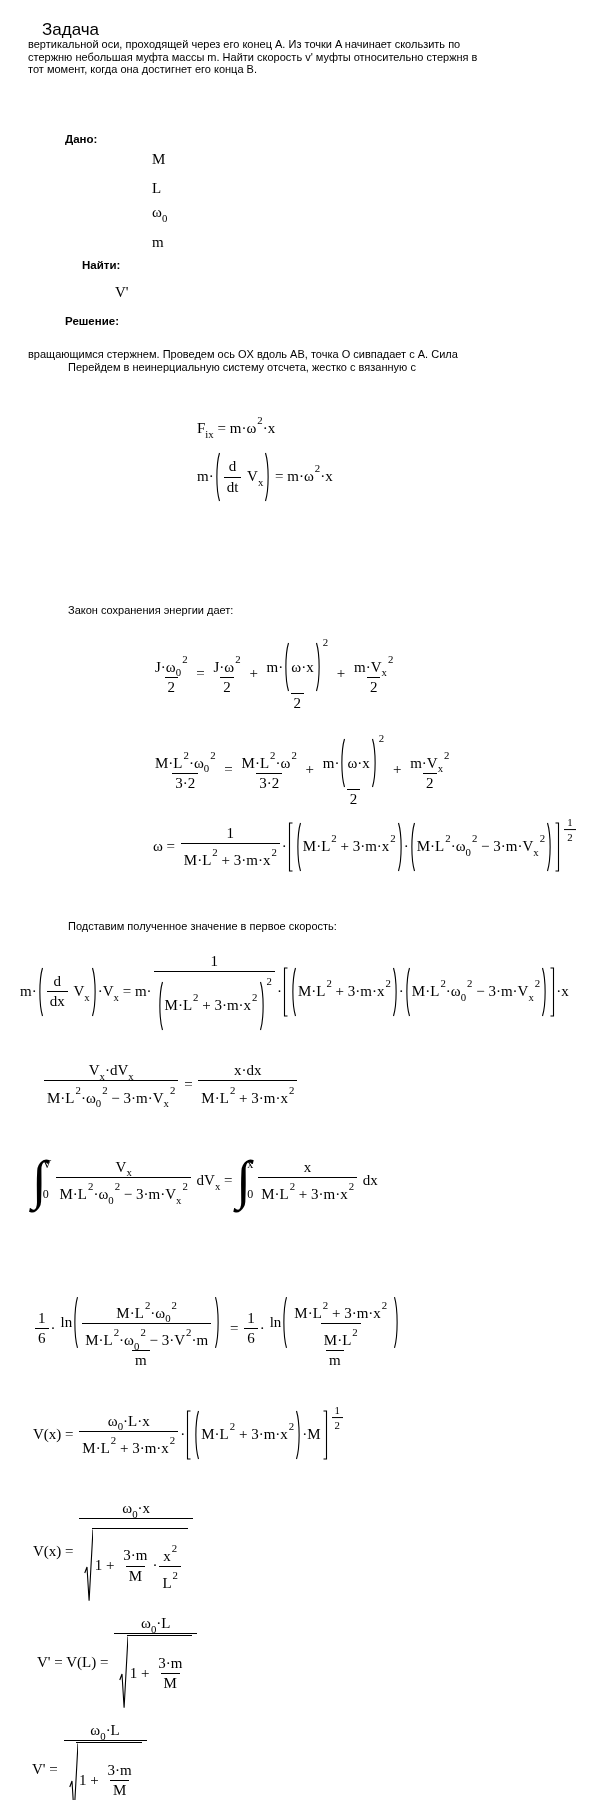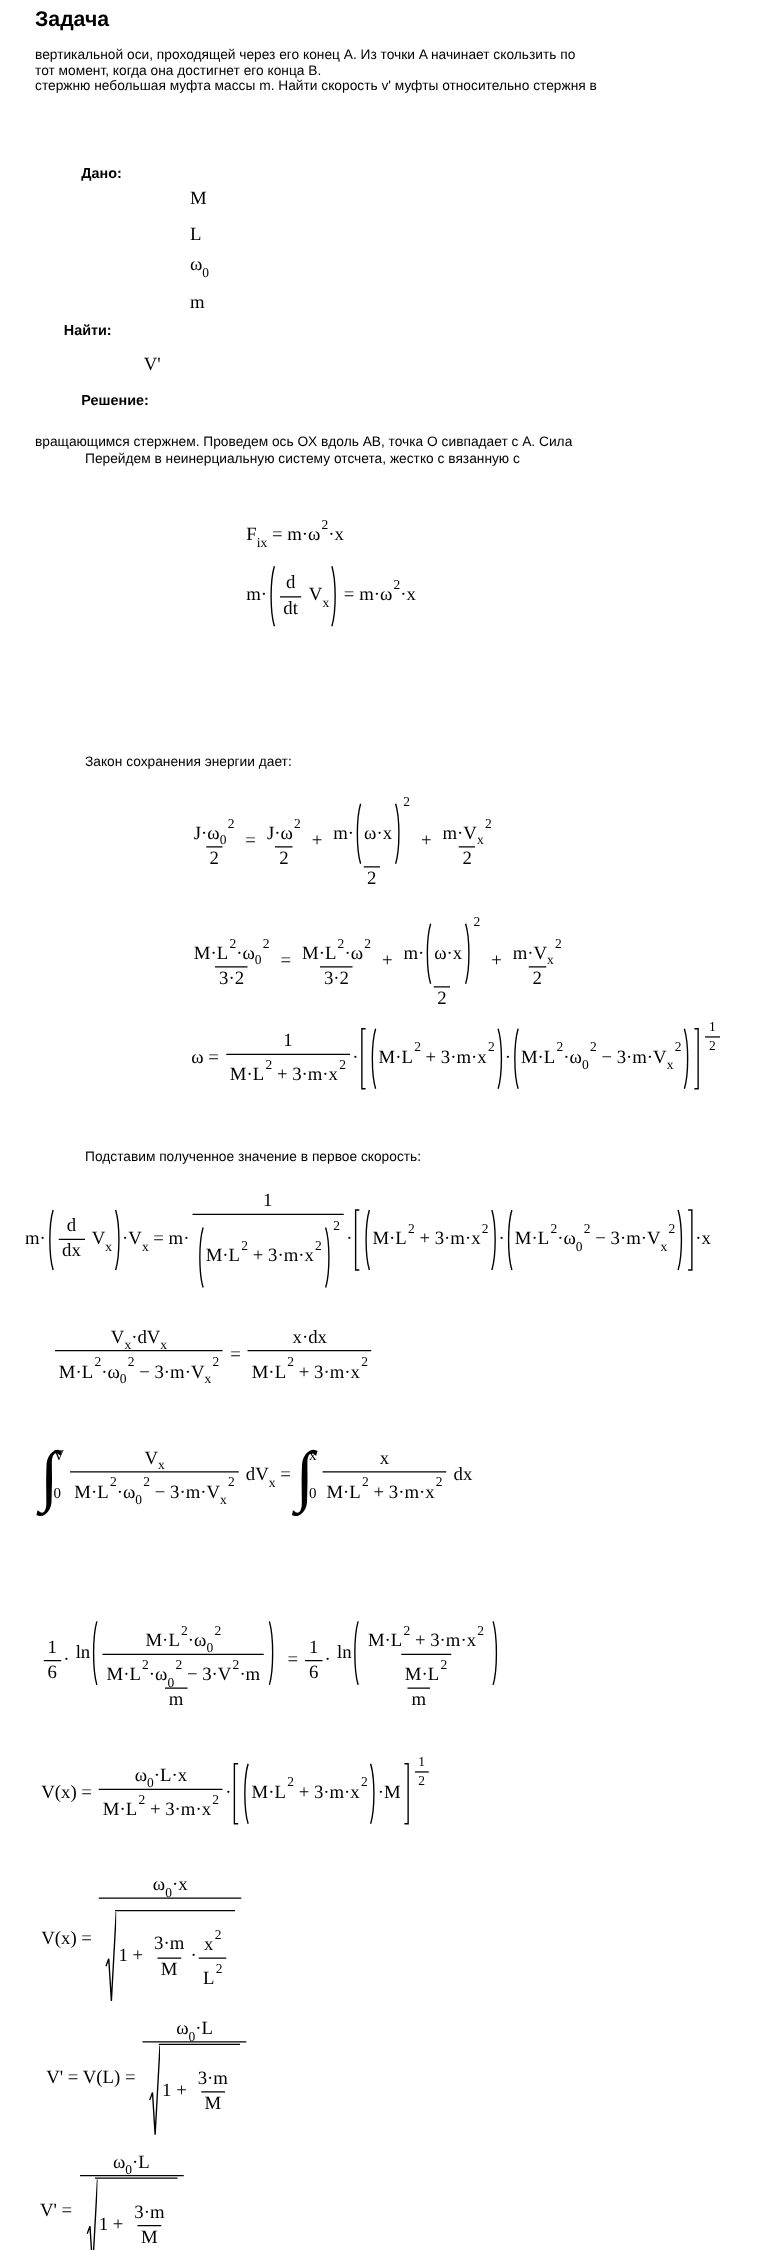--- a/index.html
+++ b/index.html
@@ -1,20 +1,20 @@
 <!DOCTYPE html>
 <html><head>
 <meta charset="utf-8">
 <style>
   html,body{margin:0;padding:0;background:#fff;}
   body{width:610px;height:1800px;overflow:hidden;color:#000;
        font-family:"Liberation Sans",sans-serif;}
   .page{position:relative;width:610px;height:1800px;background:#fff;}
   .abs{position:absolute;}
-  .title{font-size:17px;font-weight:bold;margin:0;font-family:"Liberation Sans",sans-serif;}
+  .title{font-size:17px;font-weight:normal;margin:14px;font-family:"Liberation Sans",sans-serif;}
   .par{font-size:11px;}
   .par .line{height:12.6px;line-height:12.6px;white-space:nowrap;}
   .par .indent{padding-left:40px;}
   .lbl{font-size:11.5px;font-weight:bold;white-space:nowrap;}
   
   .math{font-family:"Liberation Serif",serif;font-size:15px;line-height:1.15;white-space:nowrap;}
   .mrow{display:inline-flex;align-items:center;}
   .tk{white-space:pre;}
   .mfrac{display:inline-flex;flex-direction:column;align-items:center;margin:0 2px;}
   .mnum{display:inline-flex;align-items:center;justify-content:center;padding:0 3px 1px 3px;}
@@ -38,37 +38,37 @@
 </style>
 </head>
 <body>
 
 <div class="page">
 
   <h1 class="abs title" style="top:6px;left:28px">Задача</h1>
 
   <div class="abs par" style="top:38px;left:28px">
     <div class="line">вертикальной оси, проходящей через его конец A. Из точки A начинает скользить по</div>
+    <div class="line">стержню небольшая муфта массы m. Найти скорость v' муфты относительно стержня в</div>
     <div class="line">тот момент, когда она достигнет его конца B.</div>
-    <div class="line">стержню небольшая муфта массы m. Найти скорость v' муфты относительно стержня в</div>
   </div>
 
   <div class="abs lbl" style="top:133px;left:65px">Дано:</div>
 
   <div class="abs math" style="top:151px;left:152px"><span class="tk">M</span></div>
   <div class="abs math" style="top:180px;left:152px"><span class="tk">L</span></div>
   <div class="abs math" style="top:204px;left:152px"><span class="mrow">
         <span class="tk">ω</span>
         <span class="msub">
           <span class="tk">0</span>
         </span>
       </span></div>
   <div class="abs math" style="top:234px;left:152px"><span class="tk">m</span></div>
 
-  <div class="abs lbl" style="top:259px;left:51px">Найти:</div>
+  <div class="abs lbl" style="top:259px;left:82px">Найти:</div>
   <div class="abs math" style="top:284px;left:115px"><span class="tk">V'</span></div>
 
   <div class="abs lbl" style="top:315px;left:65px">Решение:</div>
 
   <div class="abs par" style="top:348px;left:28px">
     <div class="line">вращающимся стержнем. Проведем ось OX вдоль AB, точка O сивпадает с A. Сила</div>
     <div class="line indent">Перейдем в неинерциальную систему отсчета, жестко с вязанную с</div>
   </div>
 
   <div class="abs math" style="top:420px;left:197px"><span class="mrow">

